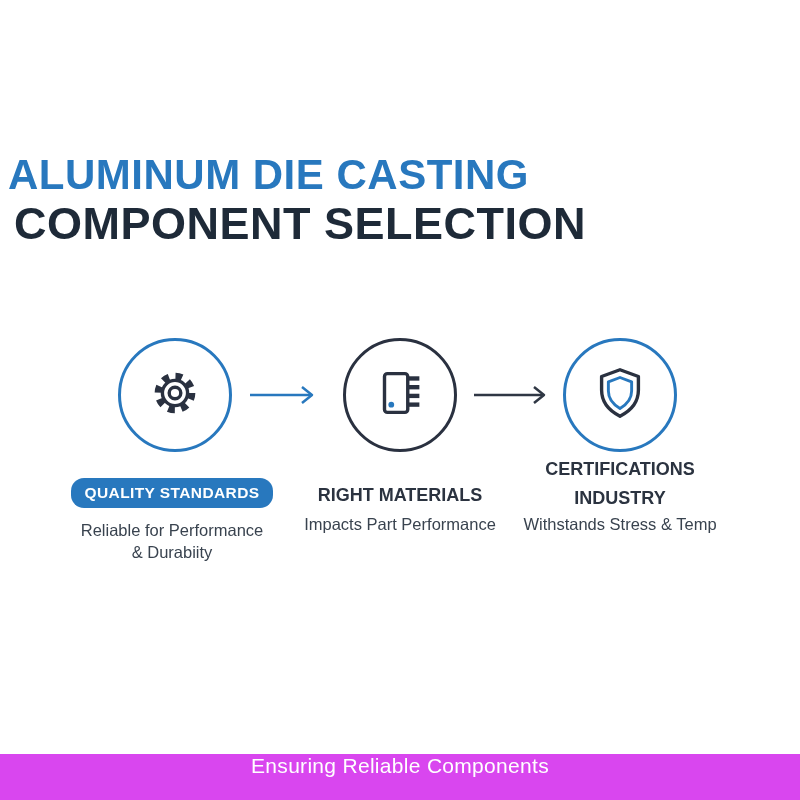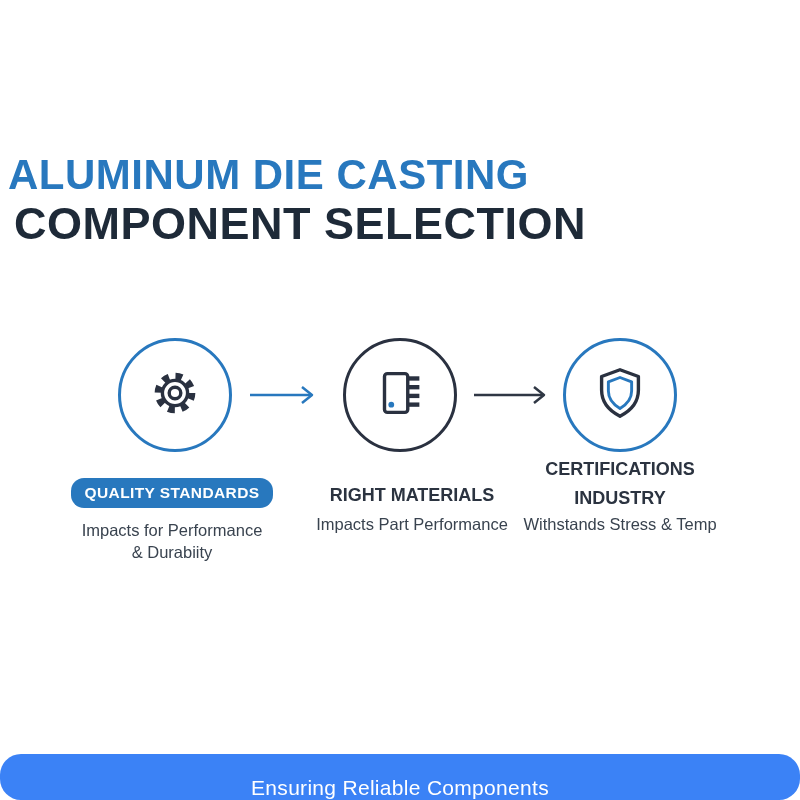--- a/index.html
+++ b/index.html
@@ -62,21 +62,21 @@
   #arrow-1 { left: 248px; }
   #arrow-2 { left: 472px; }
 
   
   .step-col {
     position: absolute;
     width: 240px;
     text-align: center;
   }
   #col-1 { left: 52px;  top: 478px; }
-  #col-2 { left: 292px; top: 484px; }
+  #col-2 { left: 280px; top: 484px; }
   #col-3 { left: 500px; top: 458px; }
 
   .label-badge {
     display: inline-block;
     background: #2878be;
     color: #ffffff;
     font-size: 15.5px;
     font-weight: 700;
     letter-spacing: 0.4px;
     padding: 6px 13px;
@@ -98,25 +98,24 @@
     margin-top: 4px;
   }
 
   
   .footer-banner {
     position: absolute;
     left: 0;
     bottom: 0;
     width: 100%;
     height: 46px;
-    background: #3b82f6;
+    background: #d946ef;
     display: flex;
-    align-items: flex-end;
+    align-items: flex-start;
     justify-content: center;
-    border-radius: 21px;
   }
   .footer-text {
     color: #ffffff;
     font-size: 21px;
     font-weight: 400;
     letter-spacing: 0.3px;
   }
 </style>
 </head>
 <body>
@@ -172,21 +171,21 @@
       <svg width="62" height="62" viewBox="0 0 64 64">
         <path d="M32 8 L51 15 V29 C51 43 42 51 32 56 C22 51 13 43 13 29 V15 Z" fill="none" stroke="#2a3140" stroke-width="3.5" stroke-linejoin="round"></path>
         <path d="M32 16 L44 20.5 V30 C44 39 38 44.5 32 48 C26 44.5 20 39 20 30 V20.5 Z" fill="none" stroke="#2878be" stroke-width="3" stroke-linejoin="round"></path>
       </svg>
     </span>
   </div>
 
   <div class="step-col" id="col-1">
     <span class="label-badge">QUALITY STANDARDS</span>
     <div class="step-desc">
-      <div>Impacts for Performance</div>
+      <div>Reliable for Performance</div>
       <div>&amp; Durabiity</div>
     </div>
   </div>
 
   <div class="step-col" id="col-2">
     <div class="step-label">RIGHT MATERIALS</div>
     <div class="step-desc">
       <div>Impacts Part Performance</div>
     </div>
   </div>

